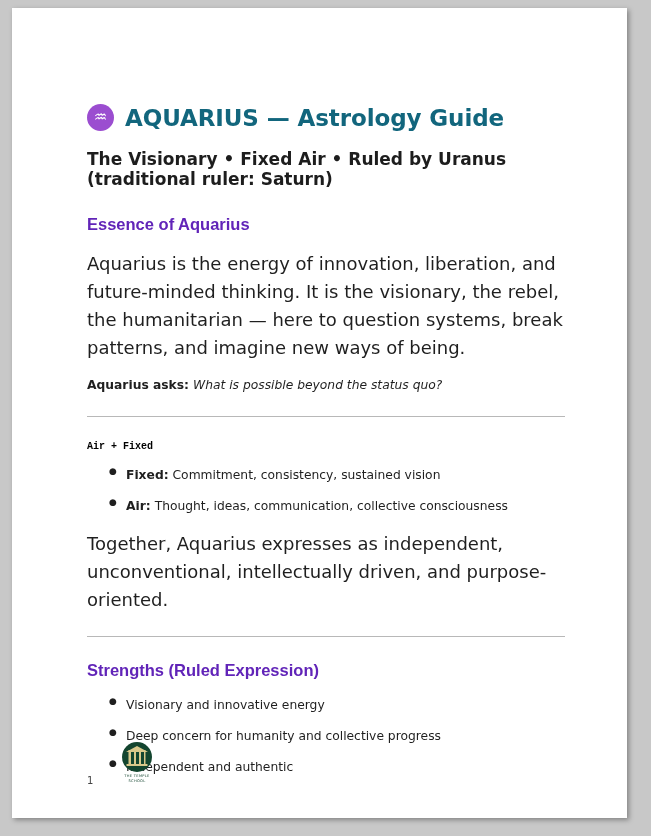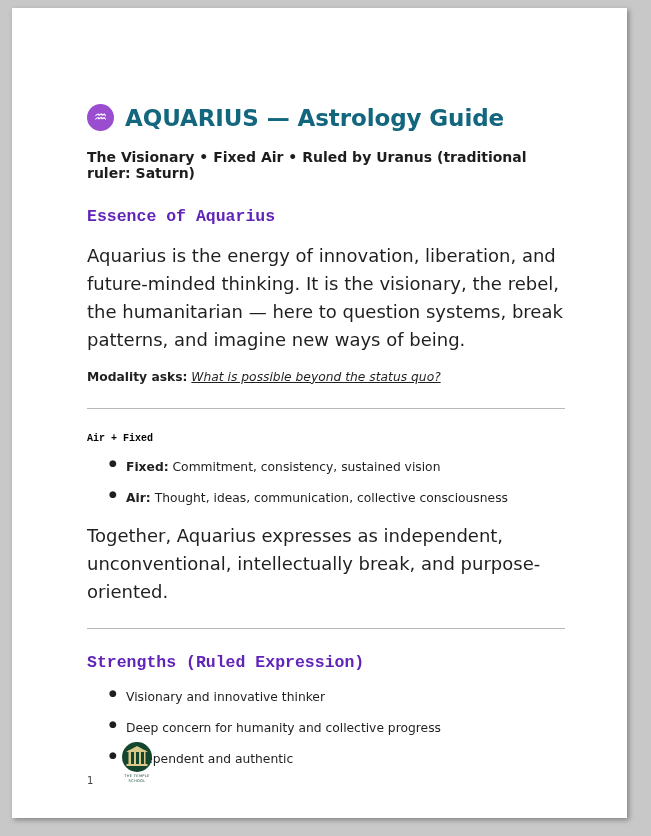--- a/index.html
+++ b/index.html
@@ -50,53 +50,52 @@
   h1.doc-title {
     margin: 0;
     font-size: 23px;
     font-weight: bold;
     color: #12667d;
     letter-spacing: -0.1px;
     font-family: "DejaVu Sans", sans-serif;
     text-align: center;
   }
   .subtitle {
-    font-size: 14px;
+    font-size: 17px;
     font-weight: bold;
     color: #1d1d1d;
     margin: 0 0 26px 0;
     font-family: "DejaVu Sans", sans-serif;
   }
   h2.section-heading {
     font-size: 16.5px;
     font-weight: bold;
     color: #6124b8;
     margin: 0 0 16px 0;
-    font-family: Liberation Mono, monospace;
+    font-family: Liberation Sans, sans-serif;
   }
   p.body-text {
     font-size: 18px;
     line-height: 1.55;
     color: #1f1f1f;
     margin: 0 0 14px 0;
     font-family: "DejaVu Sans", sans-serif;
   }
   .ask-line {
     font-size: 12.3px;
     line-height: 1.5;
     color: #1f1f1f;
     margin: 0;
     font-family: "DejaVu Sans", sans-serif;
   }
   .ask-line .lead {
     font-weight: bold;
   }
   .ask-line .q {
     font-style: italic;
-    text-decoration: underline;
   }
   hr.rule {
     border: none;
     border-top: 1px solid #b8b8b8;
     margin: 22px 0 24px 0;
   }
   .strong-line {
     font-size: 10px;
     font-weight: bold;
     color: #000000;
@@ -214,38 +213,38 @@
     <div class="title-row">
       <div class="glyph-badge">♒</div>
       <h1 class="doc-title">AQUARIUS — Astrology Guide</h1>
     </div>
 
     <p class="subtitle">The Visionary • Fixed Air • Ruled by Uranus (traditional ruler: Saturn)</p>
 
     <h2 class="section-heading">Essence of Aquarius</h2>
     <p class="body-text">Aquarius is the energy of innovation, liberation, and future-minded thinking. It is the visionary, the rebel, the humanitarian — here to question systems, break patterns, and imagine new ways of being.</p>
     <p class="ask-line">
-      <span class="lead">Modality asks:</span>
+      <span class="lead">Aquarius asks:</span>
       <span class="q">What is possible beyond the status quo?</span>
     </p>
 
     <hr class="rule">
 
     <p class="strong-line">Air + Fixed</p>
     <ul class="bullets">
       <li><b>Fixed:</b><span> Commitment, consistency, sustained vision</span></li>
       <li><b>Air:</b><span> Thought, ideas, communication, collective consciousness</span></li>
     </ul>
-    <p class="body-text">Together, Aquarius expresses as independent, unconventional, intellectually break, and purpose-oriented.</p>
+    <p class="body-text">Together, Aquarius expresses as independent, unconventional, intellectually driven, and purpose-oriented.</p>
 
     <hr class="rule">
 
     <h2 class="section-heading">Strengths (Ruled Expression)</h2>
     <ul class="bullets">
-      <li>Visionary and innovative thinker</li>
+      <li>Visionary and innovative energy</li>
       <li>Deep concern for humanity and collective progress</li>
       <li>Independent and authentic</li>
     </ul>
 
   </div>
 
   <div class="footer">
     <div class="page-number">1</div>
     <div class="logo">
       <div class="logo-mark">

